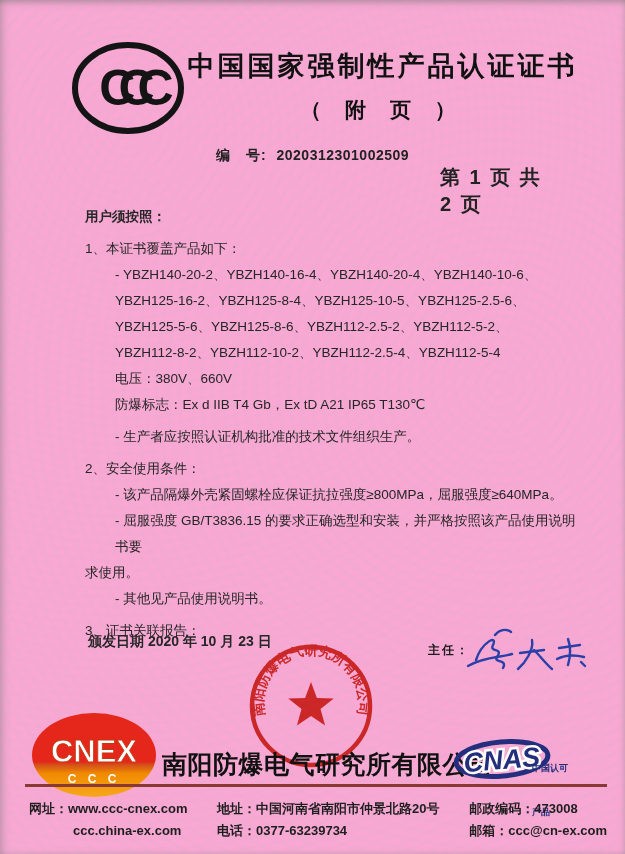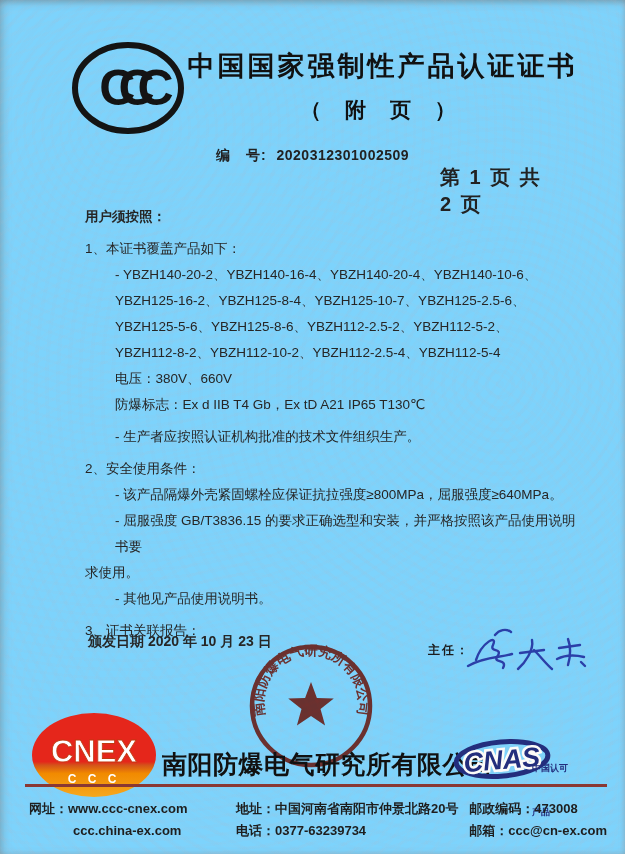--- a/index.html
+++ b/index.html
@@ -1,18 +1,18 @@
 <!DOCTYPE html>
 <html><head>
 <meta charset="utf-8">
 <style>
   html,body{margin:0;padding:0;background:#d9d9d6;}
   .page{
     position:relative;width:625px;height:854px;margin:0 auto;
-    background:#7dd3fc;
+    background:#f9a8d4;
     font-family:"Liberation Sans","DejaVu Sans",sans-serif;
     color:#222;overflow:hidden;
     box-shadow:inset 0 7px 7px -5px rgba(110,110,110,.55),
                inset 9px 0 9px -7px rgba(120,120,120,.45),
                inset -5px 0 5px -4px rgba(150,150,150,.40),
                inset 0 -5px 5px -4px rgba(150,150,150,.35);
   }
   
   .page::before{
     content:"";position:absolute;inset:0;pointer-events:none;
@@ -49,21 +49,21 @@
   .cnas-logo{left:452px;top:733px;width:100px;height:52px;}
   .cnas-side{left:532px;top:730px;width:80px;color:#232e7d;font-weight:bold;}
   .cnas-side div{font-size:9px;line-height:11px;white-space:nowrap;margin-top:33px;}
   .cnas-side .en{font-size:9.5px;}
   
   .divider{left:25px;right:18px;top:784px;height:3px;background:#8a3833;}
   .footer{left:25px;right:18px;top:794px;height:52px;font-size:13px;font-weight:600;color:#1e1e1e;}
   .f-col{position:absolute;top:4px;line-height:22px;white-space:nowrap;}
   .f-web{left:4px;}
   .f-web .l2{margin-left:44px;}
-  .f-addr{left:192px;margin-left:19px;}
+  .f-addr{left:192px;}
   .f-post{right:0;text-align:left;}
   svg text{font-family:"Liberation Sans","DejaVu Sans",sans-serif;}
 </style>
 </head>
 <body>
 
 <div class="page">
 
   <svg class="abs ccc-logo" viewBox="0 0 116 96">
     <ellipse cx="58" cy="48" rx="53" ry="43" fill="none" stroke="#141414" stroke-width="6"></ellipse>
@@ -79,21 +79,21 @@
     <span class="number-label">编　号:</span>
     <span class="number-value">2020312301002509</span>
   </div>
 
   <div class="abs page-info">第 1 页 共 2 页</div>
 
   <div class="abs body-block">
     <div class="bl bold">用户须按照：</div>
     <div class="bl gap">1、本证书覆盖产品如下：</div>
     <div class="bl ind">- YBZH140-20-2、YBZH140-16-4、YBZH140-20-4、YBZH140-10-6、</div>
-    <div class="bl ind">YBZH125-16-2、YBZH125-8-4、YBZH125-10-7、YBZH125-2.5-6、</div>
+    <div class="bl ind">YBZH125-16-2、YBZH125-8-4、YBZH125-10-5、YBZH125-2.5-6、</div>
     <div class="bl ind">YBZH125-5-6、YBZH125-8-6、YBZH112-2.5-2、YBZH112-5-2、</div>
     <div class="bl ind">YBZH112-8-2、YBZH112-10-2、YBZH112-2.5-4、YBZH112-5-4</div>
     <div class="bl ind">电压：380V、660V</div>
     <div class="bl ind">防爆标志：Ex d IIB T4 Gb，Ex tD A21 IP65 T130℃</div>
     <div class="bl ind gap">- 生产者应按照认证机构批准的技术文件组织生产。</div>
     <div class="bl gap">2、安全使用条件：</div>
     <div class="bl ind">- 该产品隔爆外壳紧固螺栓应保证抗拉强度≥800MPa，屈服强度≥640MPa。</div>
     <div class="bl ind">- 屈服强度 GB/T3836.15 的要求正确选型和安装，并严格按照该产品使用说明书要</div>
     <div class="bl">求使用。</div>
     <div class="bl ind">- 其他见产品使用说明书。</div>

